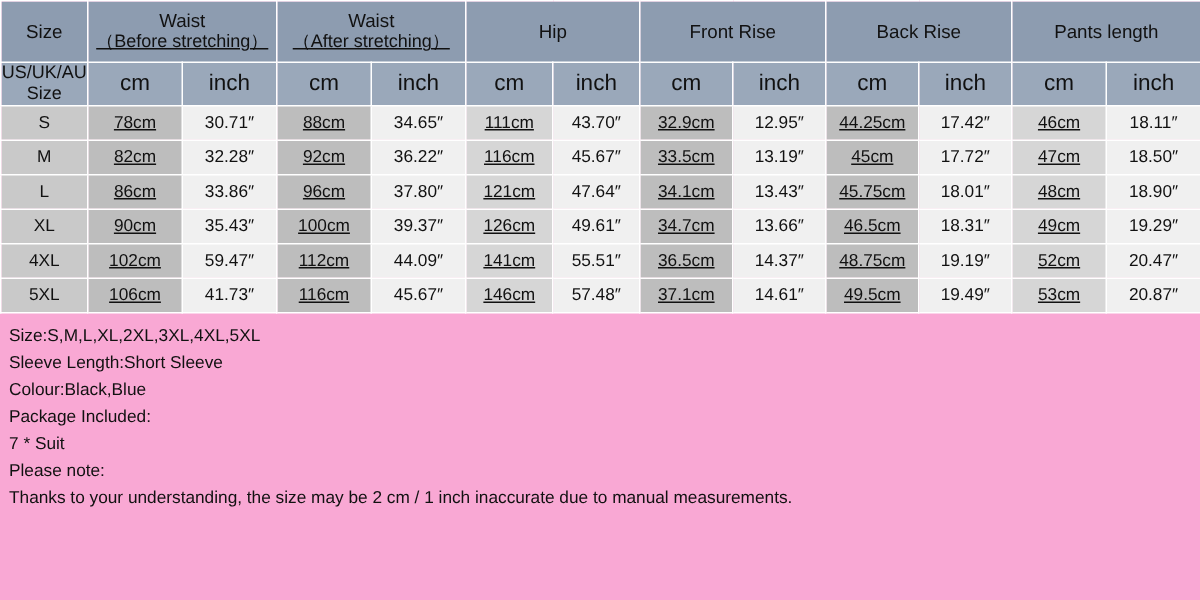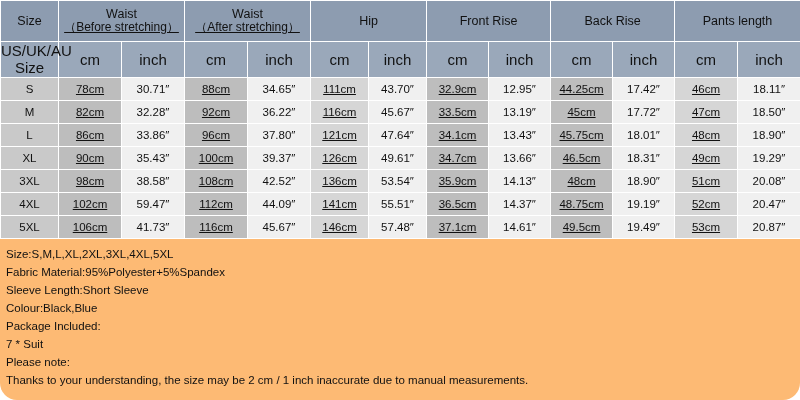--- a/index.html
+++ b/index.html
@@ -13,22 +13,21 @@
     font-family: "Liberation Sans", sans-serif;
     font-size: 11px;
     color: #1a1a1a;
     overflow: hidden;
   }
   .sheet {
     width: 800px;
     height: 400px;
     position: relative;
     box-sizing: border-box;
-    background: #fdba74;
-    border-radius: 17px;
+    background: #f9a8d4;
   }
   table.size-table {
     width: 800px;
     border-collapse: collapse;
     table-layout: fixed;
   }
   table.size-table td, table.size-table th {
     border: 1px solid #ffffff;
     text-align: center;
     vertical-align: middle;
@@ -50,21 +49,21 @@
     font-size: 12px;
     text-decoration: underline;
   }
   .hdr-sub {
     background: #9aa8ba;
     color: #ffffff;
     font-size: 15px;
     height: 26px;
   }
   .hdr-sub.sizecell {
-    font-size: 15px;
+    font-size: 12px;
     line-height: 1.15;
     margin-left: 26px;
   }
   
   td.lbl {
     background: #c9c9c9;
     font-size: 11.5px;
     height: 22px;
   }
   td.v-dark {
@@ -216,35 +215,20 @@
         <td class="v-mid">126cm</td>
         <td class="v-light">49.61″</td>
         <td class="v-dark">34.7cm</td>
         <td class="v-light">13.66″</td>
         <td class="v-dark">46.5cm</td>
         <td class="v-light">18.31″</td>
         <td class="v-mid">49cm</td>
         <td class="v-light">19.29″</td>
       </tr>
       <tr class="body-row">
-        <td class="lbl">3XL</td>
-        <td class="v-dark">98cm</td>
-        <td class="v-light">38.58″</td>
-        <td class="v-dark">108cm</td>
-        <td class="v-light">42.52″</td>
-        <td class="v-mid">136cm</td>
-        <td class="v-light">53.54″</td>
-        <td class="v-dark">35.9cm</td>
-        <td class="v-light">14.13″</td>
-        <td class="v-dark">48cm</td>
-        <td class="v-light">18.90″</td>
-        <td class="v-mid">51cm</td>
-        <td class="v-light">20.08″</td>
-      </tr>
-      <tr class="body-row">
         <td class="lbl">4XL</td>
         <td class="v-dark">102cm</td>
         <td class="v-light">59.47″</td>
         <td class="v-dark">112cm</td>
         <td class="v-light">44.09″</td>
         <td class="v-mid">141cm</td>
         <td class="v-light">55.51″</td>
         <td class="v-dark">36.5cm</td>
         <td class="v-light">14.37″</td>
         <td class="v-dark">48.75cm</td>
@@ -265,21 +249,20 @@
         <td class="v-dark">49.5cm</td>
         <td class="v-light">19.49″</td>
         <td class="v-mid">53cm</td>
         <td class="v-light">20.87″</td>
       </tr>
     </tbody>
   </table>
 
   <div class="notes">
     <div class="line">Size:S,M,L,XL,2XL,3XL,4XL,5XL</div>
-    <div class="line">Fabric Material:95%Polyester+5%Spandex</div>
     <div class="line">Sleeve Length:Short Sleeve</div>
     <div class="line">Colour:Black,Blue</div>
     <div class="line">Package Included:</div>
     <div class="line">7 * Suit</div>
     <div class="line">Please note:</div>
     <div class="line">Thanks to your understanding, the size may be 2 cm / 1 inch inaccurate due to manual measurements.</div>
   </div>
 
 </div>
 

